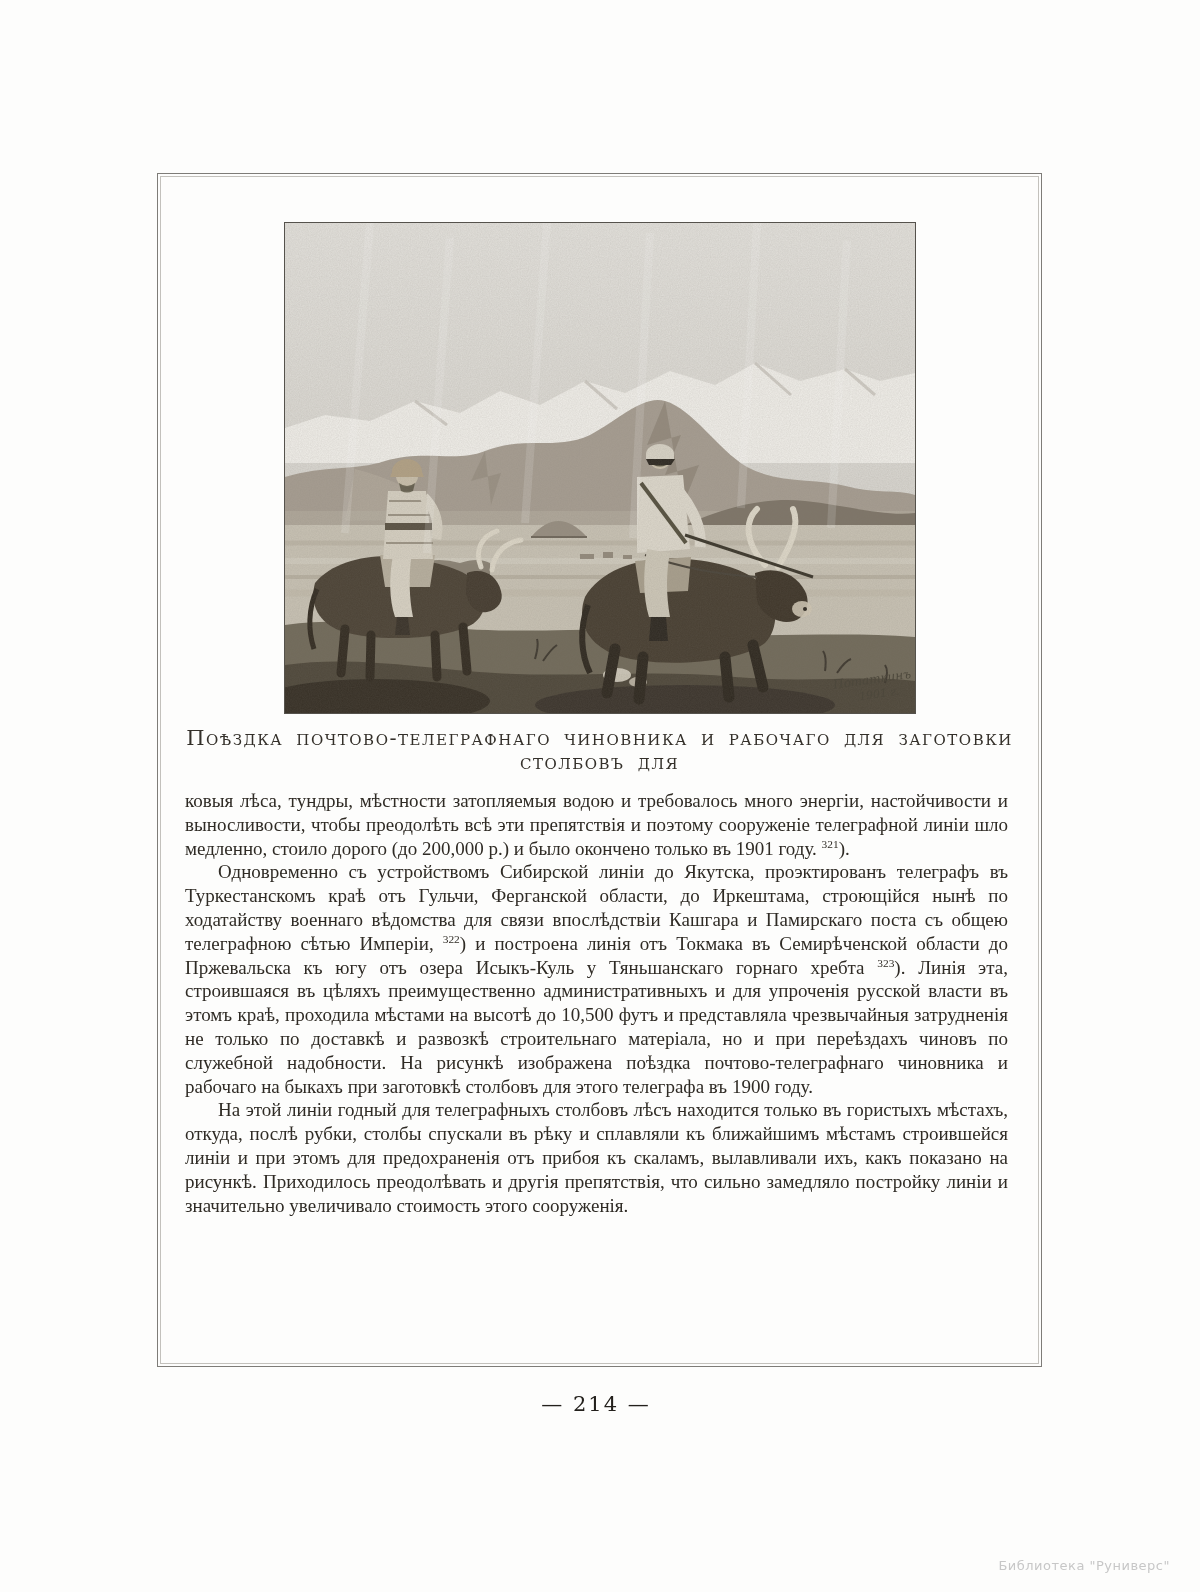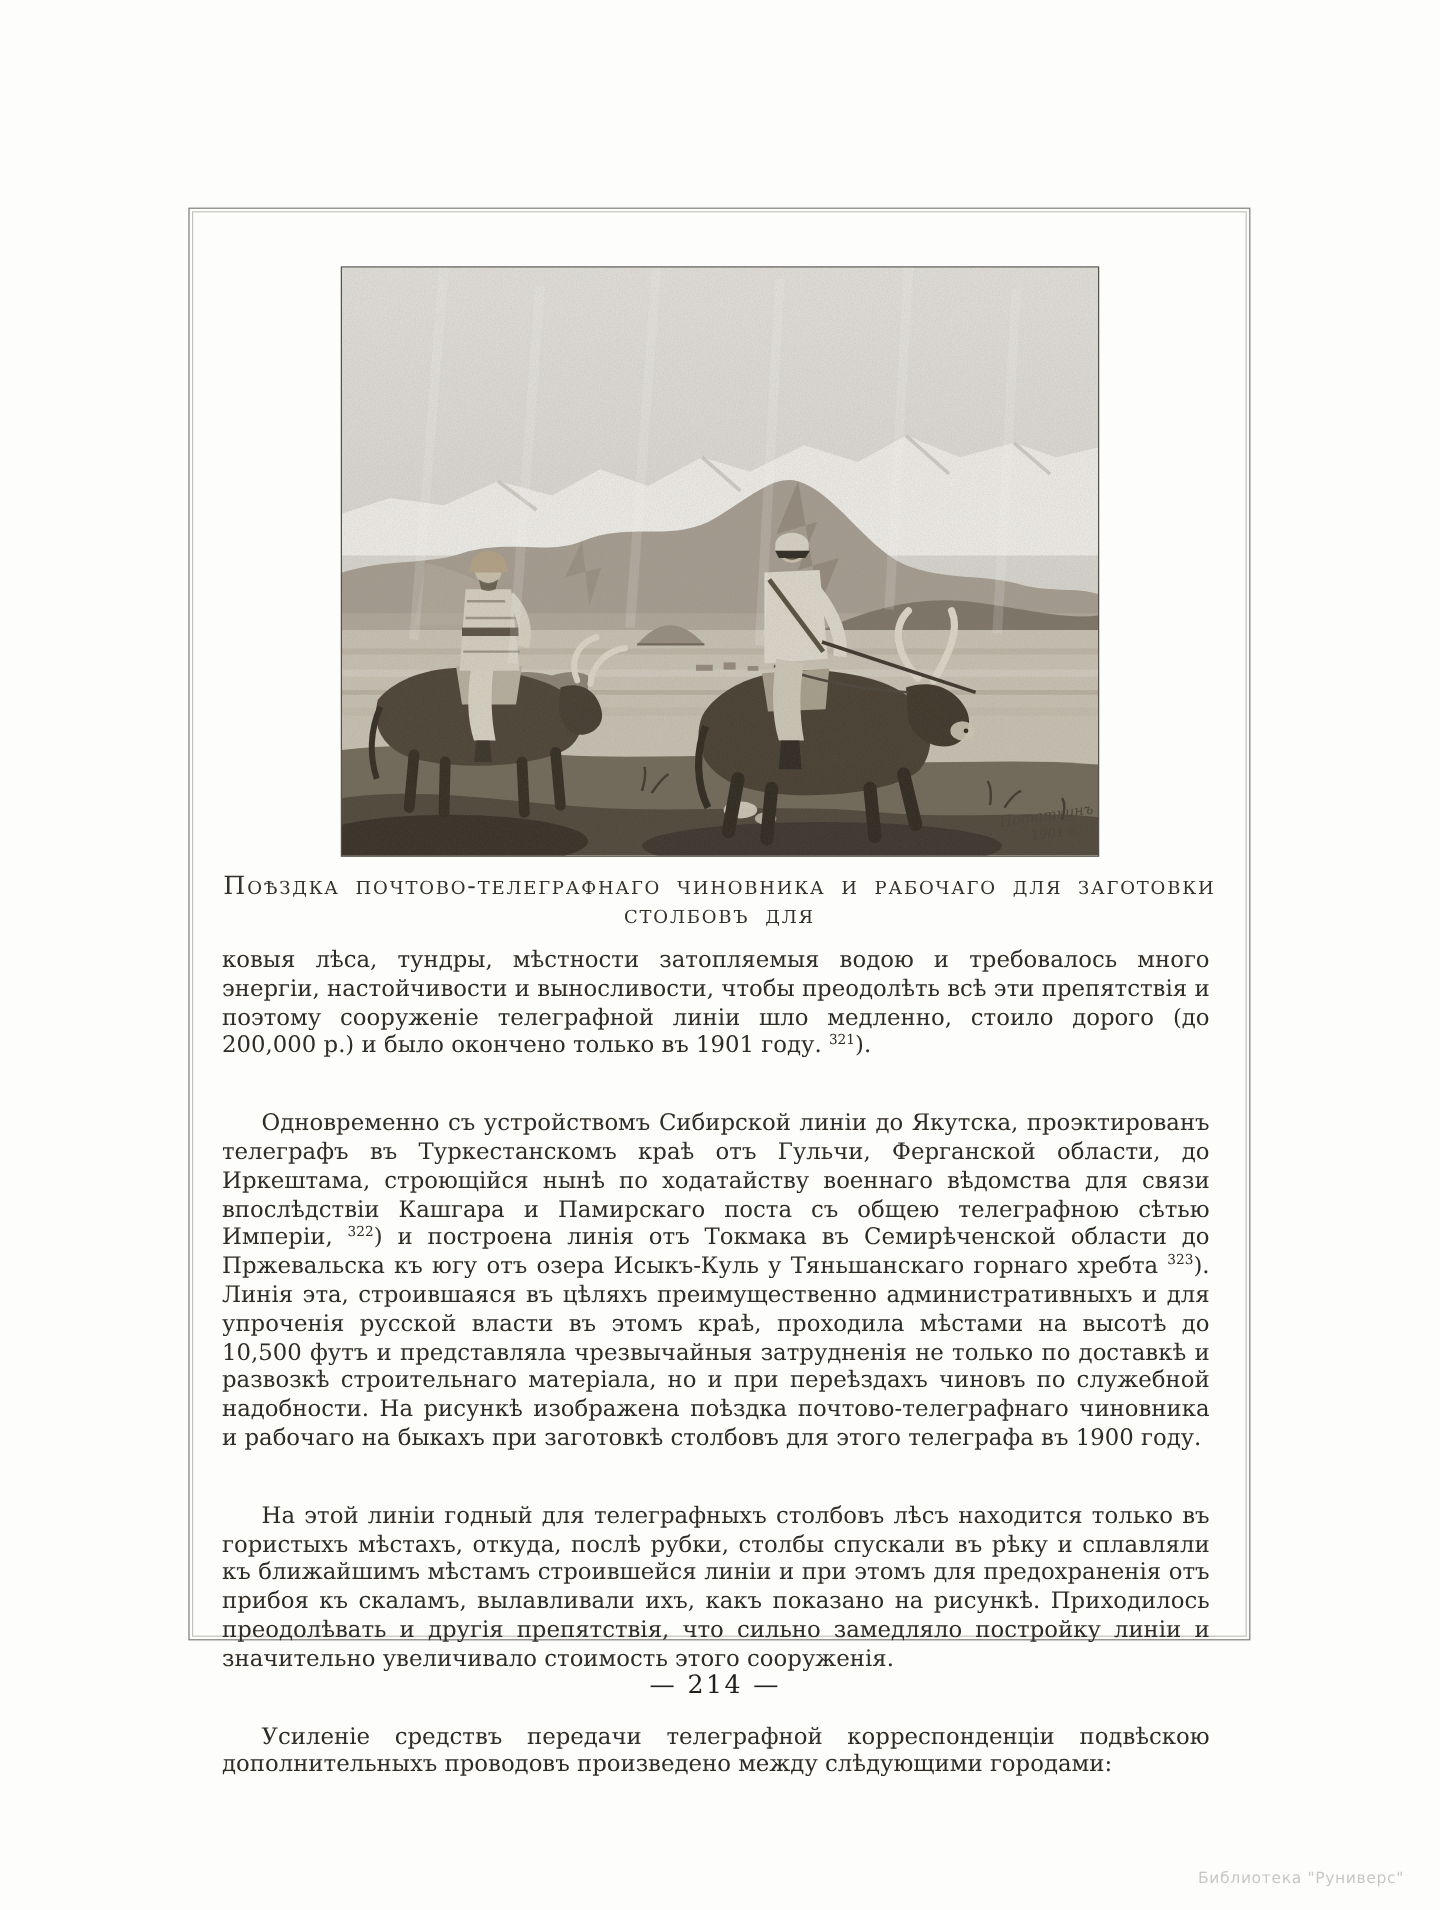--- a/index.html
+++ b/index.html
@@ -24,23 +24,24 @@
   .figure-box svg { display:block; }
   .caption {
     text-align:center; margin-top:12px;
     font-variant:small-caps; letter-spacing:1.5px; word-spacing:5px;
     font-size:21px; line-height:24px; color:#34302a;
   }
   .article {
     margin-top:15px; padding:0 30px 0 24px;
     font-size:19px; line-height:23.8px; text-align:justify;
     color:#2f2b25;
+    font-family:Liberation Serif, serif;
   }
   .article p { margin:0; }
-  .article p.indent { text-indent:33px;margin-top:41px; }
+  .article p.indent { text-indent:33px; }
   sup { font-size:0.6em; line-height:0; }
   .footer {
     position:absolute; top:1392px; left:0; width:1192px;
     text-align:center; font-size:21px; letter-spacing:2px; color:#23201c;
   }
   .watermark {
     position:absolute; top:1558px; right:30px;
     font-family:"DejaVu Sans","Liberation Sans",sans-serif;
     font-size:13px; color:#c7c7c7; letter-spacing:0.5px;
   }
@@ -177,21 +178,20 @@
       </div>
 
       <div class="caption">
         <div>Поѣздка почтово-телеграфнаго чиновника и рабочаго для заготовки столбовъ для</div>
       </div>
 
       <div class="article">
           <p>ковыя лѣса, тундры, мѣстности затопляемыя водою и требовалось много энергіи, настойчивости и выносливости, чтобы преодолѣть всѣ эти препятствія и поэтому сооруженіе телеграфной линіи шло медленно, стоило дорого (до 200,000 р.) и было окончено только въ 1901 году. <sup>321</sup>).</p>
           <p class="indent">Одновременно съ устройствомъ Сибирской линіи до Якутска, проэктированъ телеграфъ въ Туркестанскомъ краѣ отъ Гульчи, Ферганской области, до Иркештама, строющійся нынѣ по ходатайству военнаго вѣдомства для связи впослѣдствіи Кашгара и Памирскаго поста съ общею телеграфною сѣтью Имперіи, <sup>322</sup>) и построена линія отъ Токмака въ Семирѣченской области до Пржевальска къ югу отъ озера Исыкъ-Куль у Тяньшанскаго горнаго хребта <sup>323</sup>). Линія эта, строившаяся въ цѣляхъ преимущественно административныхъ и для упроченія русской власти въ этомъ краѣ, проходила мѣстами на высотѣ до 10,500 футъ и представляла чрезвычайныя затрудненія не только по доставкѣ и развозкѣ строительнаго матеріала, но и при переѣздахъ чиновъ по служебной надобности. На рисункѣ изображена поѣздка почтово-телеграфнаго чиновника и рабочаго на быкахъ при заготовкѣ столбовъ для этого телеграфа въ 1900 году.</p>
           <p class="indent">На этой линіи годный для телеграфныхъ столбовъ лѣсъ находится только въ гористыхъ мѣстахъ, откуда, послѣ рубки, столбы спускали въ рѣку и сплавляли къ ближайшимъ мѣстамъ строившейся линіи и при этомъ для предохраненія отъ прибоя къ скаламъ, вылавливали ихъ, какъ показано на рисункѣ. Приходилось преодолѣвать и другія препятствія, что сильно замедляло постройку линіи и значительно увеличивало стоимость этого сооруженія.</p>
-          <p class="indent">Усиленіе средствъ передачи телеграфной корреспонденціи подвѣскою дополнительныхъ проводовъ произведено между слѣдующими городами:</p>
         </div>
 
     </div>
   </div>
 </div>
 
 <div class="footer">— 214 —</div>
 
 <div class="watermark">Библиотека "Руниверс"</div>
 

